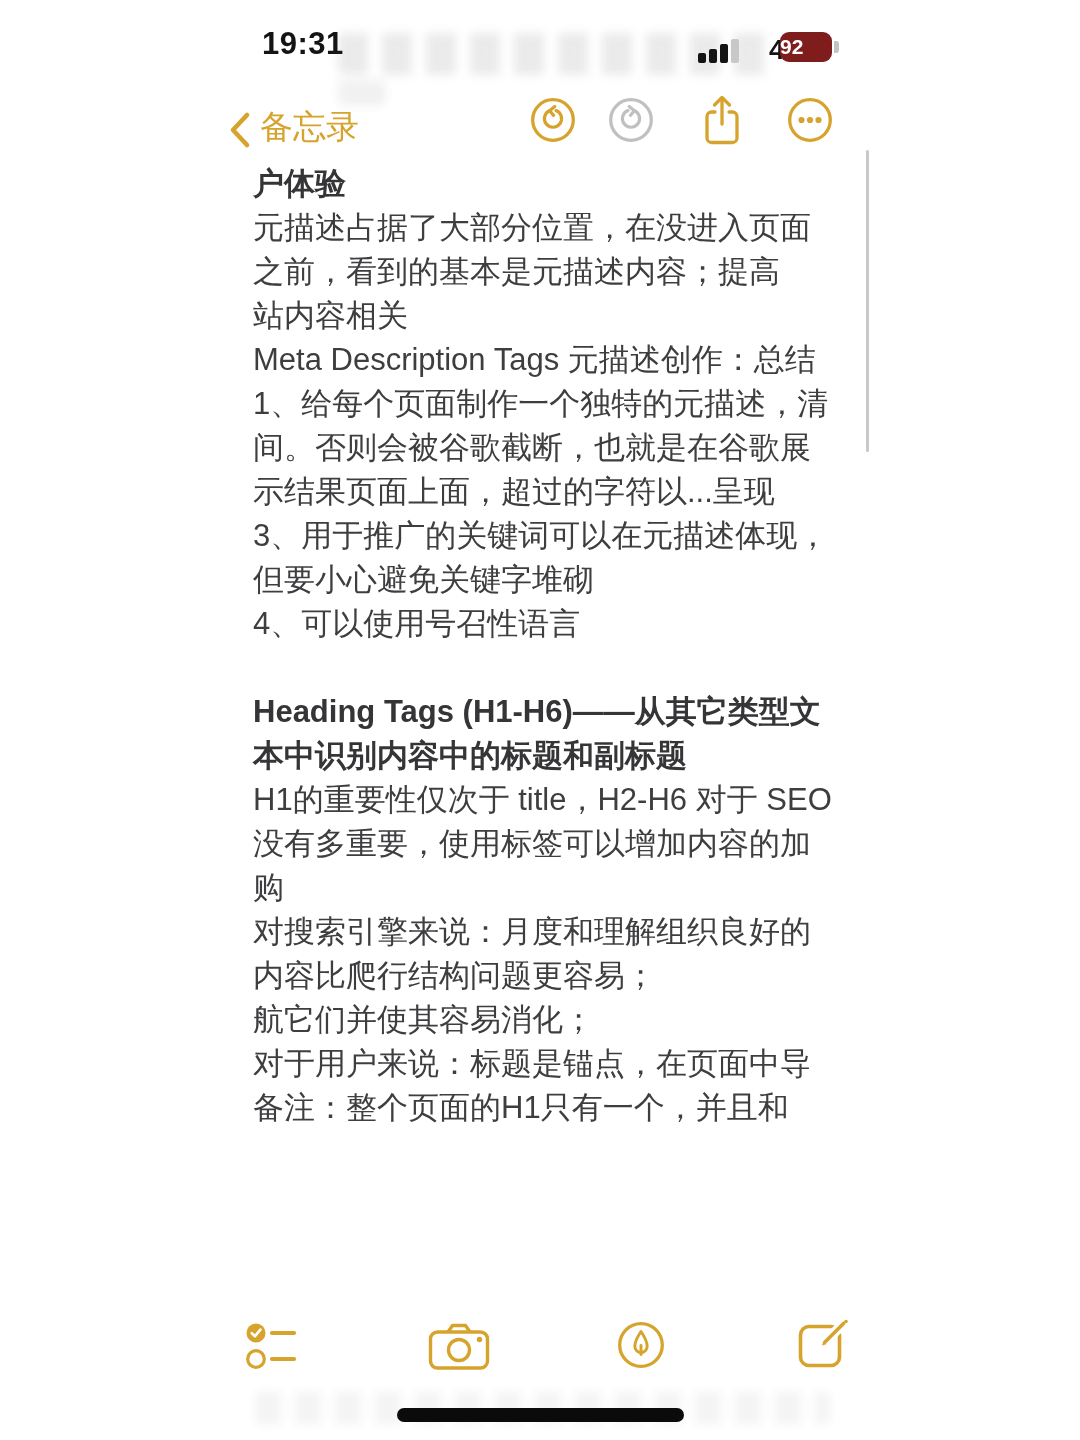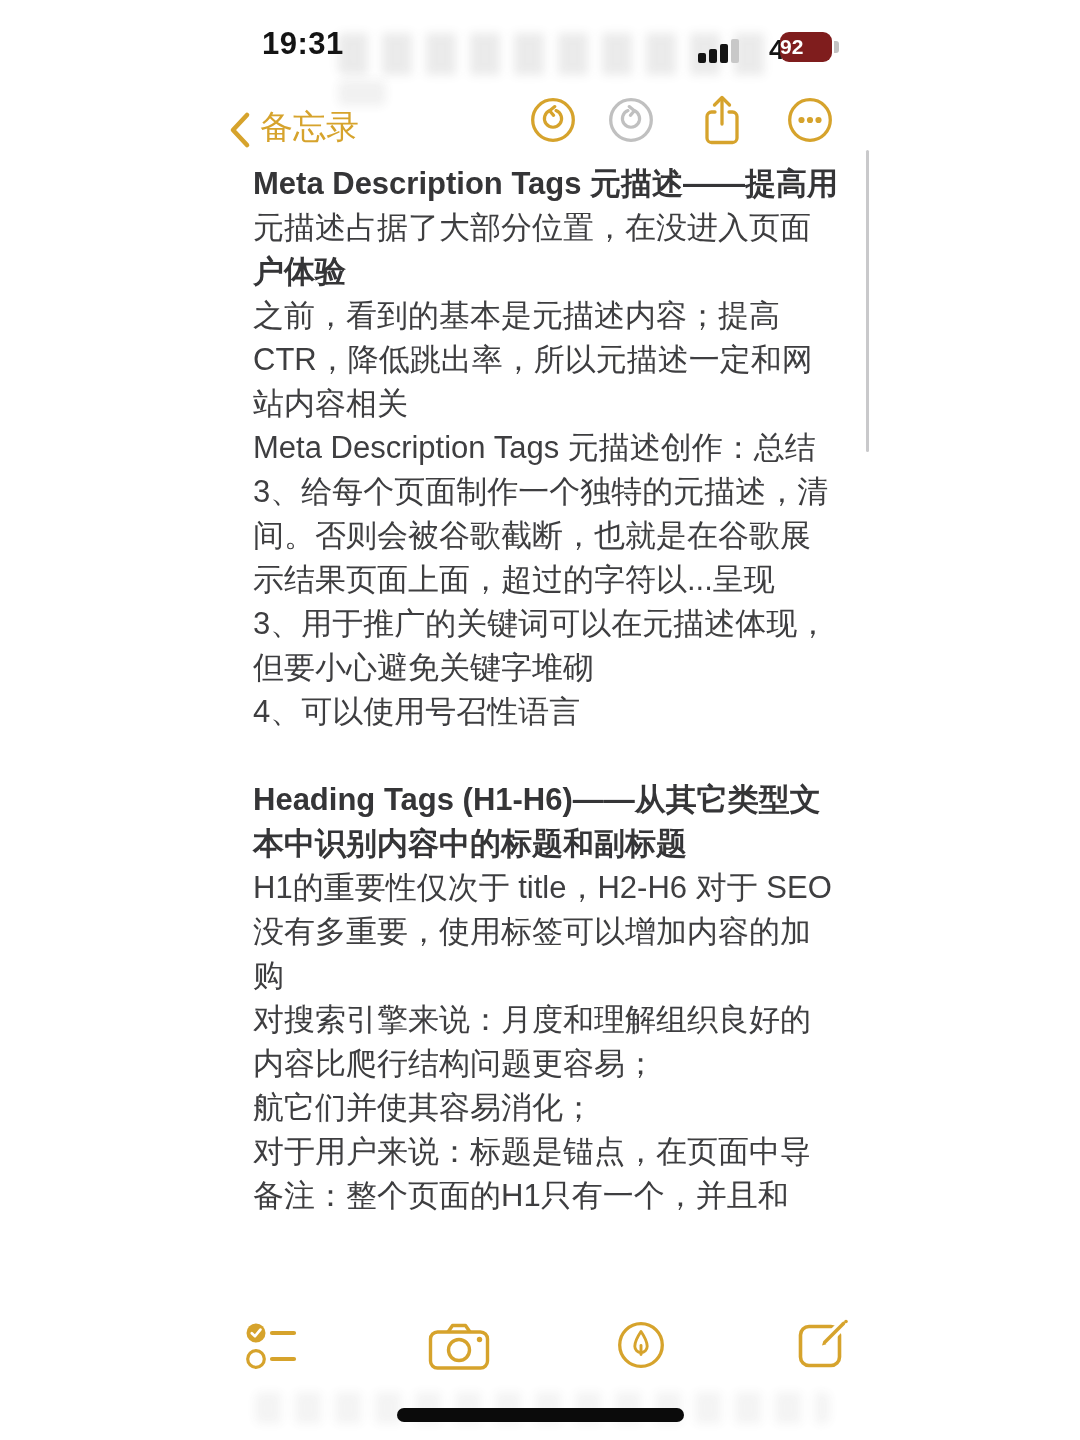--- a/index.html
+++ b/index.html
@@ -108,28 +108,26 @@
       <svg width="48" height="48" viewBox="0 0 48 48">
         <circle cx="24" cy="24" r="20.3" fill="none" stroke="#d6a32c" stroke-width="3.3"></circle>
         <circle cx="15.5" cy="24" r="3.1" fill="#d6a32c"></circle>
         <circle cx="24" cy="24" r="3.1" fill="#d6a32c"></circle>
         <circle cx="32.5" cy="24" r="3.1" fill="#d6a32c"></circle>
       </svg>
     </div>
   </div>
 
   <div class="content">
-      <div class="note-line bold">Meta Description Tags 元描述——提高用</div>
+      <div class="note-line bold">户体验</div>
       <div class="note-line">元描述占据了大部分位置，在没进入页面</div>
-      <div class="note-line bold">户体验</div>
       <div class="note-line">之前，看到的基本是元描述内容；提高</div>
-      <div class="note-line">CTR，降低跳出率，所以元描述一定和网</div>
       <div class="note-line">站内容相关</div>
       <div class="note-line">Meta Description Tags 元描述创作：总结</div>
-      <div class="note-line">3、给每个页面制作一个独特的元描述，清</div>
+      <div class="note-line">1、给每个页面制作一个独特的元描述，清</div>
       <div class="note-line">间。否则会被谷歌截断，也就是在谷歌展</div>
       <div class="note-line">示结果页面上面，超过的字符以...呈现</div>
       <div class="note-line">3、用于推广的关键词可以在元描述体现，</div>
       <div class="note-line">但要小心避免关键字堆砌</div>
       <div class="note-line">4、可以使用号召性语言</div>
       <div class="note-line">&nbsp;</div>
       <div class="note-line bold">Heading Tags (H1-H6)——从其它类型文</div>
       <div class="note-line bold">本中识别内容中的标题和副标题</div>
       <div class="note-line">H1的重要性仅次于 title，H2-H6 对于 SEO</div>
       <div class="note-line">没有多重要，使用标签可以增加内容的加</div>

